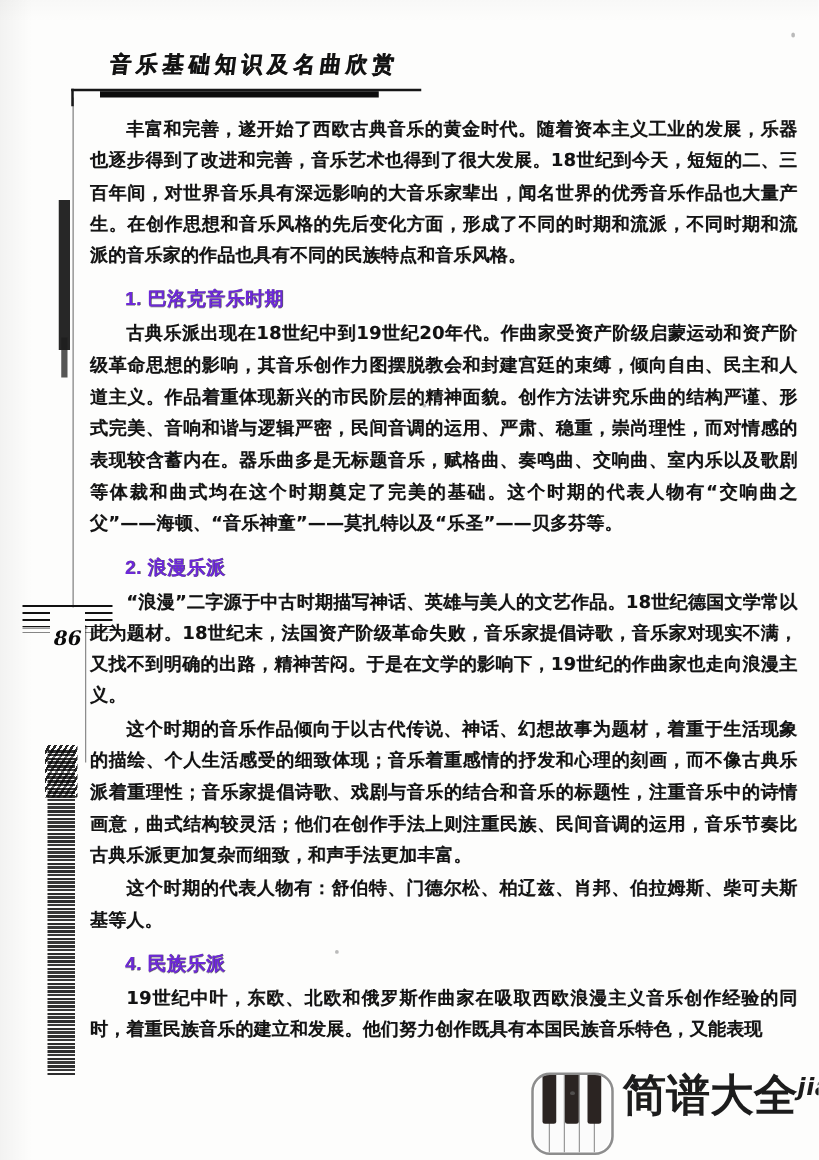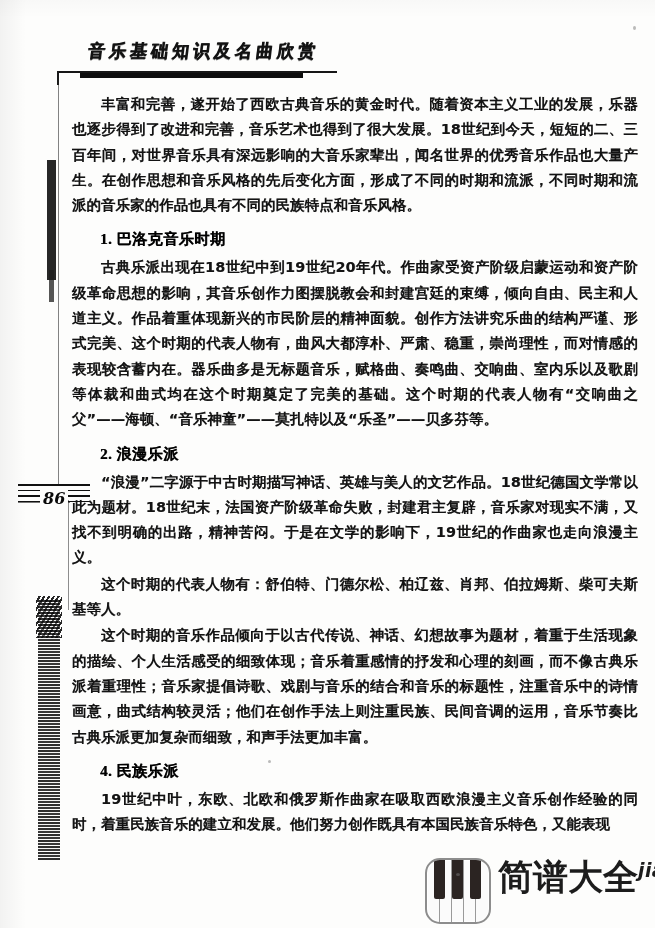--- a/index.html
+++ b/index.html
@@ -184,21 +184,21 @@
   .page-number {
     position: absolute;
     left: 22px;
     top: 8px;
     font-family: "DejaVu Serif", "Liberation Serif", serif;
     font-style: italic;
     font-weight: 700;
     font-size: 16px;
     color: #0a0a0a;
     background: #fdfdfc;
-    padding: 4px 3px;
+    padding: 16px 3px;
     line-height: 18px;
     text-align: center;
   }
 
   
   .content {
     position: absolute;
     left: 72px;
     top: 92px;
     width: 566px;
@@ -216,24 +216,24 @@
     text-indent: 0;
     text-shadow: 0.35px 0 0 rgba(0,0,0,0.38);
     font-weight: bold;
   }
   p.indent {
     text-indent: 29px;
   }
 
   h3.section-head {
     margin: 11px 0 5px 0;
-    font-family: Liberation Serif, serif;
+    font-family: Liberation Sans, sans-serif;
     font-size: 15.2px;
     font-weight: 700;
-    color: #000000;
+    color: #6d28d9;
     text-indent: 28px;
     letter-spacing: 0.4px;
     text-shadow: 0.5px 0 0 rgba(0,0,0,0.6), 0 0.4px 0 rgba(0,0,0,0.3);
   }
 
   
   .watermark {
     position: absolute;
     left: 425px;
     top: 858px;
@@ -326,26 +326,26 @@
     <div class="staff-lines"></div>
     <div class="page-number">86</div>
   </div>
 
   <div class="content">
 
     <p class="body-par indent">丰富和完善，遂开始了西欧古典音乐的黄金时代。随着资本主义工业的发展，乐器也逐步得到了改进和完善，音乐艺术也得到了很大发展。18世纪到今天，短短的二、三百年间，对世界音乐具有深远影响的大音乐家辈出，闻名世界的优秀音乐作品也大量产生。在创作思想和音乐风格的先后变化方面，形成了不同的时期和流派，不同时期和流派的音乐家的作品也具有不同的民族特点和音乐风格。</p>
 
     <h3 class="section-head">1. 巴洛克音乐时期</h3>
 
-    <p class="body-par indent">古典乐派出现在18世纪中到19世纪20年代。作曲家受资产阶级启蒙运动和资产阶级革命思想的影响，其音乐创作力图摆脱教会和封建宫廷的束缚，倾向自由、民主和人道主义。作品着重体现新兴的市民阶层的精神面貌。创作方法讲究乐曲的结构严谨、形式完美、这个时期的代表人物有，曲风大都淳朴、严肃、稳重，崇尚理性，而对情感的表现较含蓄内在。器乐曲多是无标题音乐，赋格曲、奏鸣曲、交响曲、室内乐以及歌剧等体裁和曲式均在这个时期奠定了完美的基础。这个时期的代表人物有“交响曲之父”——海顿、“音乐神童”——莫扎特以及“乐圣”——贝多芬等。</p>
+    <p class="body-par indent">古典乐派出现在18世纪中到19世纪20年代。作曲家受资产阶级启蒙运动和资产阶级革命思想的影响，其音乐创作力图摆脱教会和封建宫廷的束缚，倾向自由、民主和人道主义。作品着重体现新兴的市民阶层的精神面貌。创作方法讲究乐曲的结构严谨、形式完美、音响和谐与逻辑严密，民间音调的运用、严肃、稳重，崇尚理性，而对情感的表现较含蓄内在。器乐曲多是无标题音乐，赋格曲、奏鸣曲、交响曲、室内乐以及歌剧等体裁和曲式均在这个时期奠定了完美的基础。这个时期的代表人物有“交响曲之父”——海顿、“音乐神童”——莫扎特以及“乐圣”——贝多芬等。</p>
 
     <h3 class="section-head">2. 浪漫乐派</h3>
-    <p class="body-par indent">“浪漫”二字源于中古时期描写神话、英雄与美人的文艺作品。18世纪德国文学常以此为题材。18世纪末，法国资产阶级革命失败，封建君主复辟，音乐家对现实不满，又找不到明确的出路，精神苦闷。于是在文学的影响下，19世纪的作曲家也走向浪漫主义。</p>
+    <p class="body-par indent">“浪漫”二字源于中古时期描写神话、英雄与美人的文艺作品。18世纪德国文学常以此为题材。18世纪末，法国资产阶级革命失败，音乐家提倡诗歌，音乐家对现实不满，又找不到明确的出路，精神苦闷。于是在文学的影响下，19世纪的作曲家也走向浪漫主义。</p>
+    <p class="body-par indent">这个时期的音乐作品倾向于以古代传说、神话、幻想故事为题材，着重于生活现象的描绘、个人生活感受的细致体现；音乐着重感情的抒发和心理的刻画，而不像古典乐派着重理性；音乐家提倡诗歌、戏剧与音乐的结合和音乐的标题性，注重音乐中的诗情画意，曲式结构较灵活；他们在创作手法上则注重民族、民间音调的运用，音乐节奏比古典乐派更加复杂而细致，和声手法更加丰富。</p>
     <p class="body-par indent">这个时期的代表人物有：舒伯特、门德尔松、柏辽兹、肖邦、伯拉姆斯、柴可夫斯基等人。</p>
-    <p class="body-par indent">这个时期的音乐作品倾向于以古代传说、神话、幻想故事为题材，着重于生活现象的描绘、个人生活感受的细致体现；音乐着重感情的抒发和心理的刻画，而不像古典乐派着重理性；音乐家提倡诗歌、戏剧与音乐的结合和音乐的标题性，注重音乐中的诗情画意，曲式结构较灵活；他们在创作手法上则注重民族、民间音调的运用，音乐节奏比古典乐派更加复杂而细致，和声手法更加丰富。</p>
 
     <h3 class="section-head">4. 民族乐派</h3>
     <p class="body-par indent">19世纪中叶，东欧、北欧和俄罗斯作曲家在吸取西欧浪漫主义音乐创作经验的同时，着重民族音乐的建立和发展。他们努力创作既具有本国民族音乐特色，又能表现</p>
 
   </div>
 
   <div class="watermark">
     <div class="piano-icon">
       <div class="wkey" style="left:12px;"></div>
       <div class="wkey" style="left:24px;"></div>

